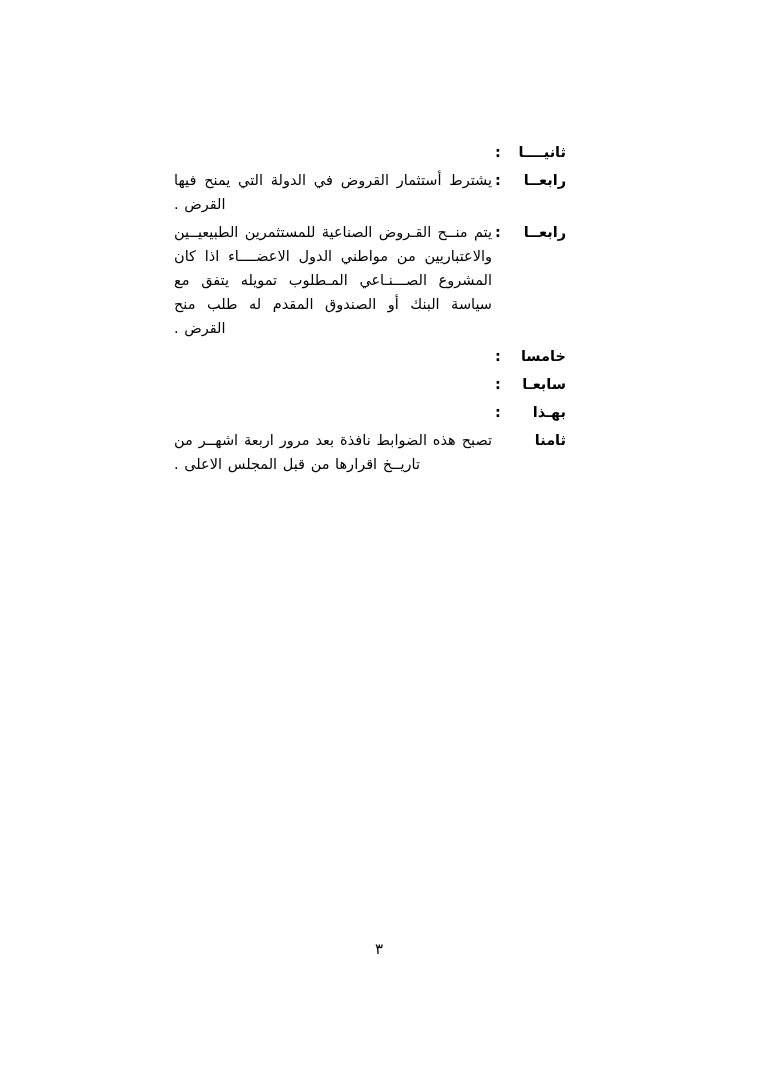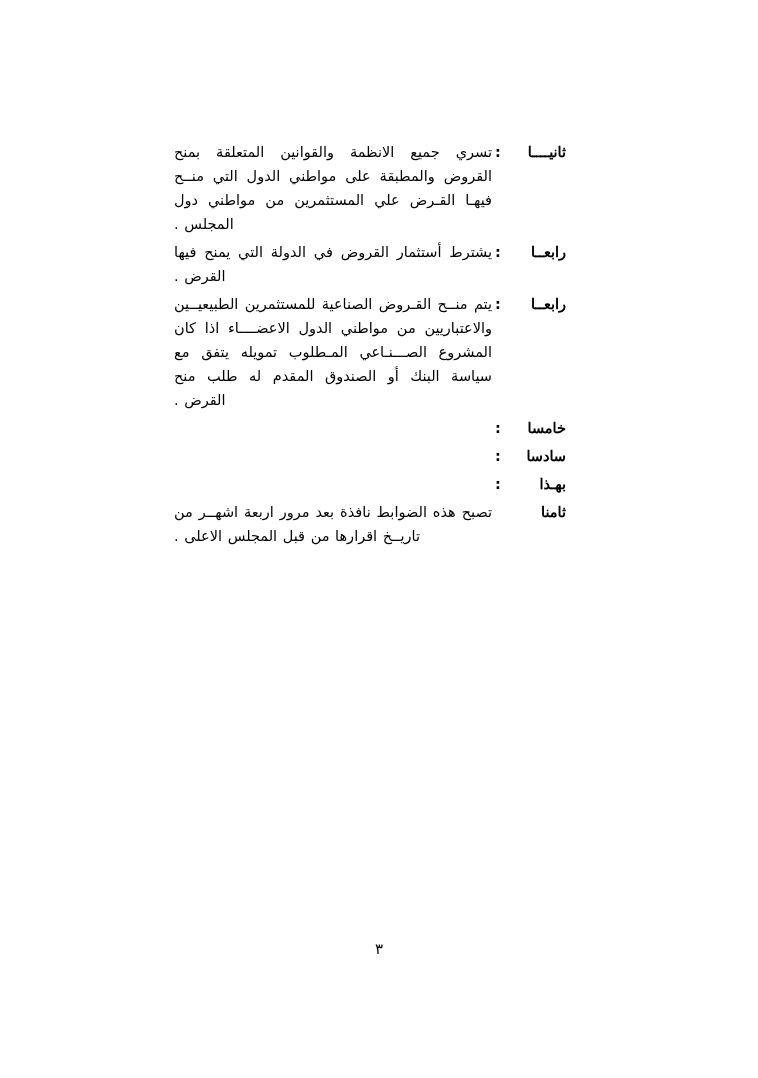--- a/index.html
+++ b/index.html
@@ -38,21 +38,20 @@
   .clause-label {
     flex: 0 0 62px;
     width: 62px;
     text-align: justify;
     text-align-last: justify;
     font-size: 14.5px;
     font-weight: bold;
     line-height: 24px;
     white-space: nowrap;
     padding-top: 0px;
-    font-family: Liberation Serif, serif;
   }
   .clause-colon {
     flex: 0 0 12px;
     width: 12px;
     text-align: center;
     font-size: 14.5px;
     font-weight: bold;
     line-height: 24px;
   }
   .clause-text {
@@ -80,42 +79,41 @@
 </head>
 <body>
 
 <div class="page">
 
   <div class="doc-body">
 
     <div class="clause">
       <div class="clause-label">ثانيــــا</div>
       <div class="clause-colon">:</div>
-      <div class="clause-text">تسري جميع الانظمة والقوانين المتعلقة بمنح القروض والمطبقة على مواطني الدول التي منــح فيهـا القـرض علي المستثمرين من مواطني دول المجلس .</div>
     </div>
 
     <div class="clause">
       <div class="clause-label">رابعــا</div>
       <div class="clause-colon">:</div>
       <div class="clause-text">يشترط أستثمار القروض في الدولة التي يمنح فيها القرض .</div>
     </div>
 
     <div class="clause">
       <div class="clause-label">رابعــا</div>
       <div class="clause-colon">:</div>
       <div class="clause-text">يتم منــح القـروض الصناعية للمستثمرين الطبيعيــين والاعتباريين من مواطني الدول الاعضــــاء اذا كان المشروع الصـــنـاعي المـطلوب تمويله يتفق مع سياسة البنك أو الصندوق المقدم له طلب منح القرض .</div>
     </div>
 
     <div class="clause">
       <div class="clause-label">خامسا</div>
       <div class="clause-colon">:</div>
     </div>
 
     <div class="clause">
-      <div class="clause-label">سادسا</div>
+      <div class="clause-label">سابعـا</div>
       <div class="clause-colon">:</div>
     </div>
 
     <div class="clause">
       <div class="clause-label">بهـذا</div>
       <div class="clause-colon">:</div>
     </div>
 
     <div class="clause no-colon">
       <div class="clause-label">ثامنا</div>

